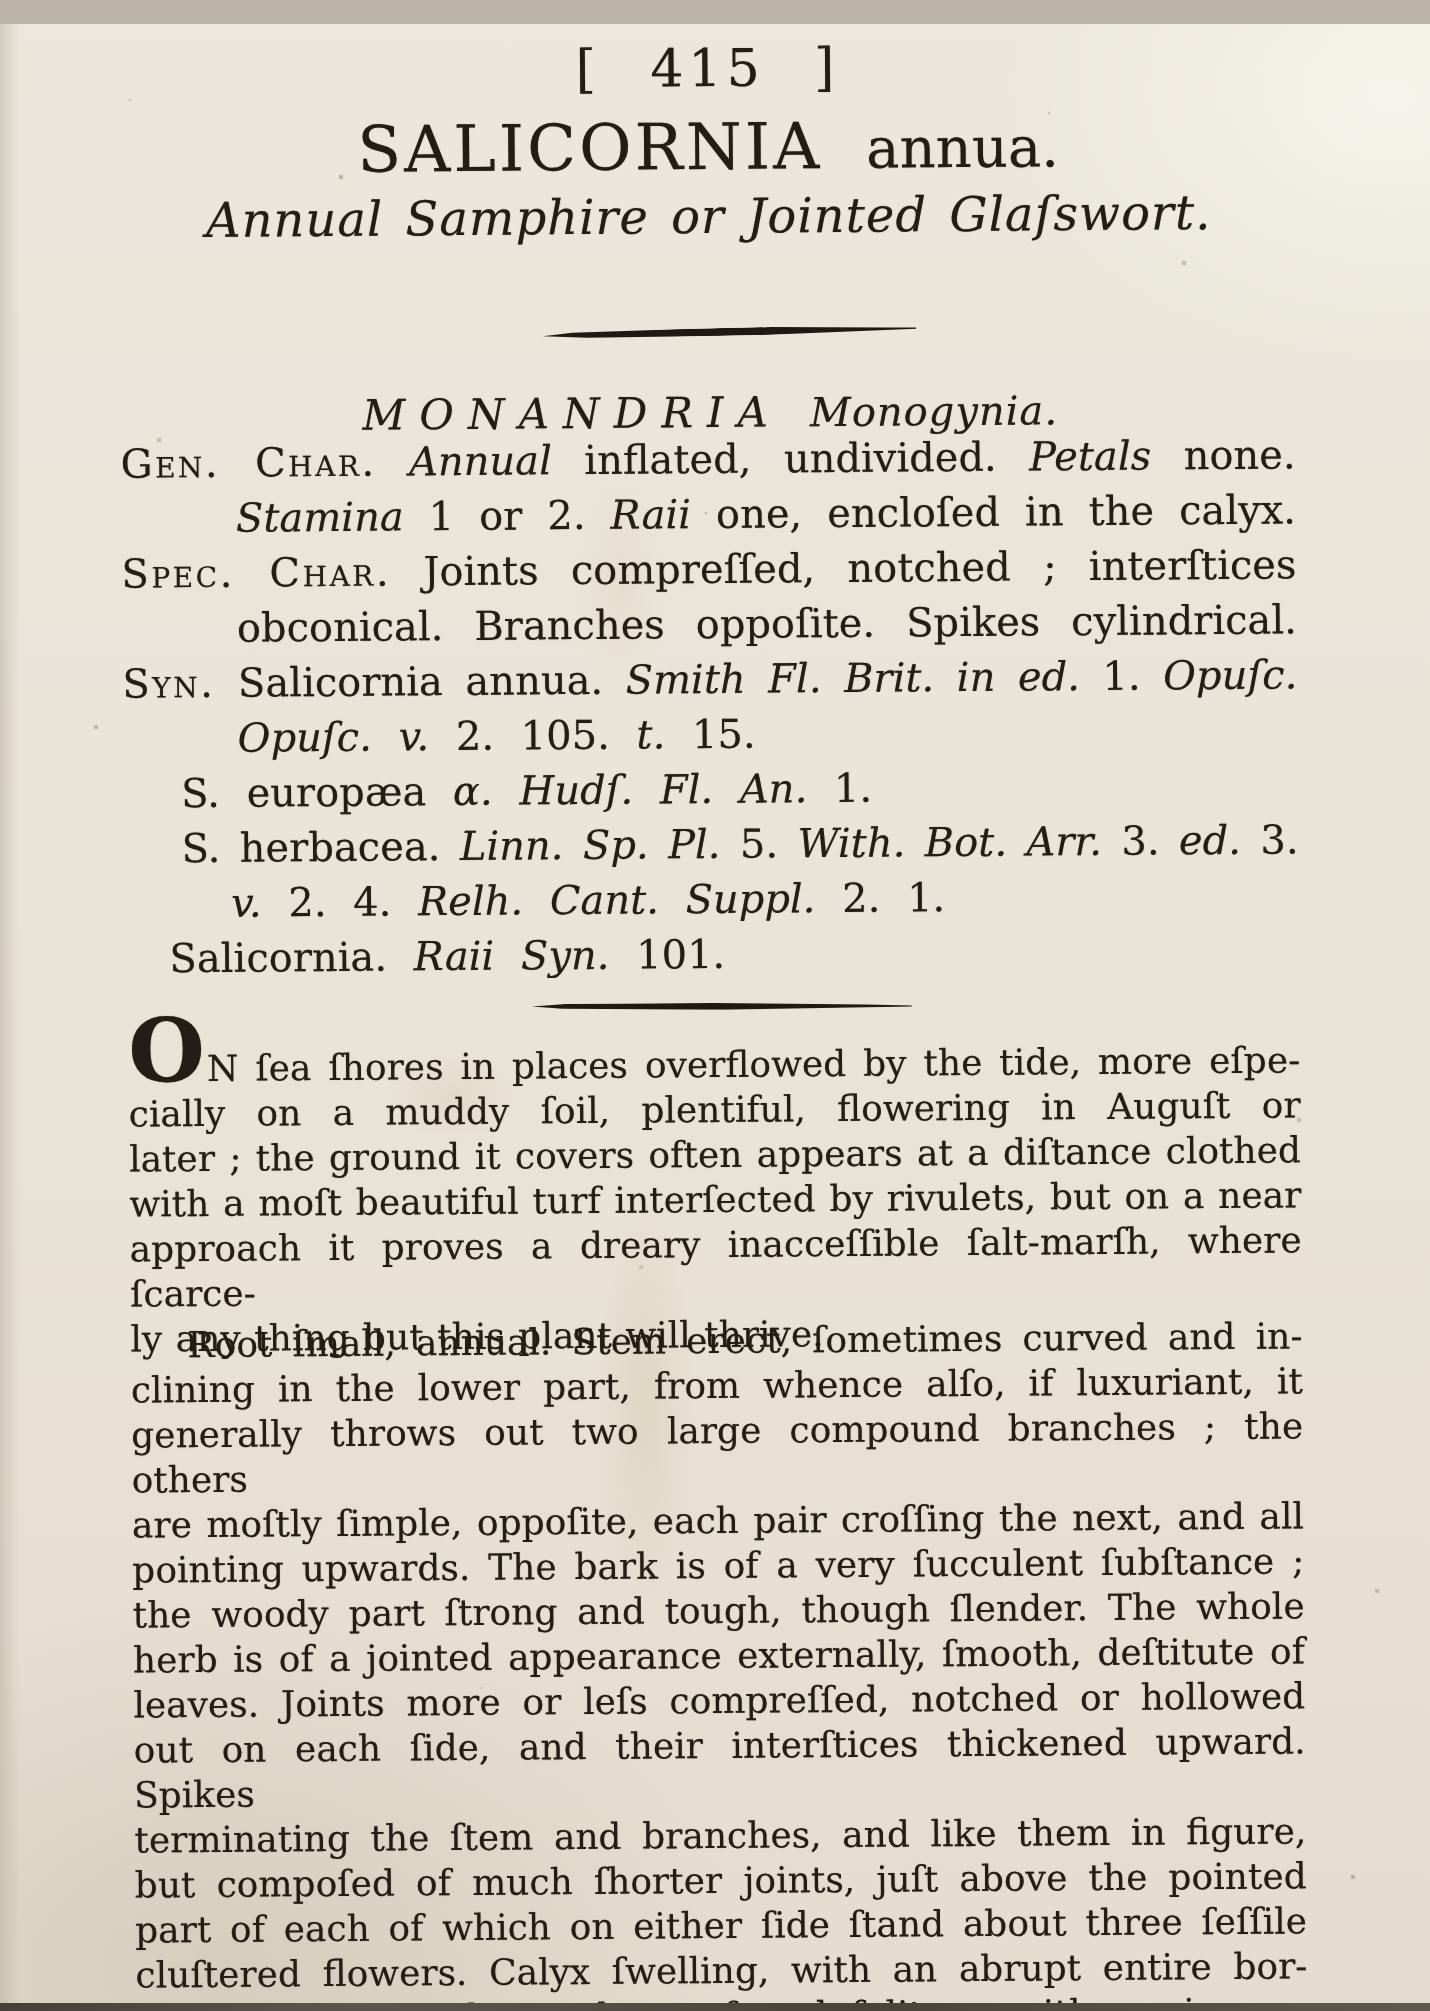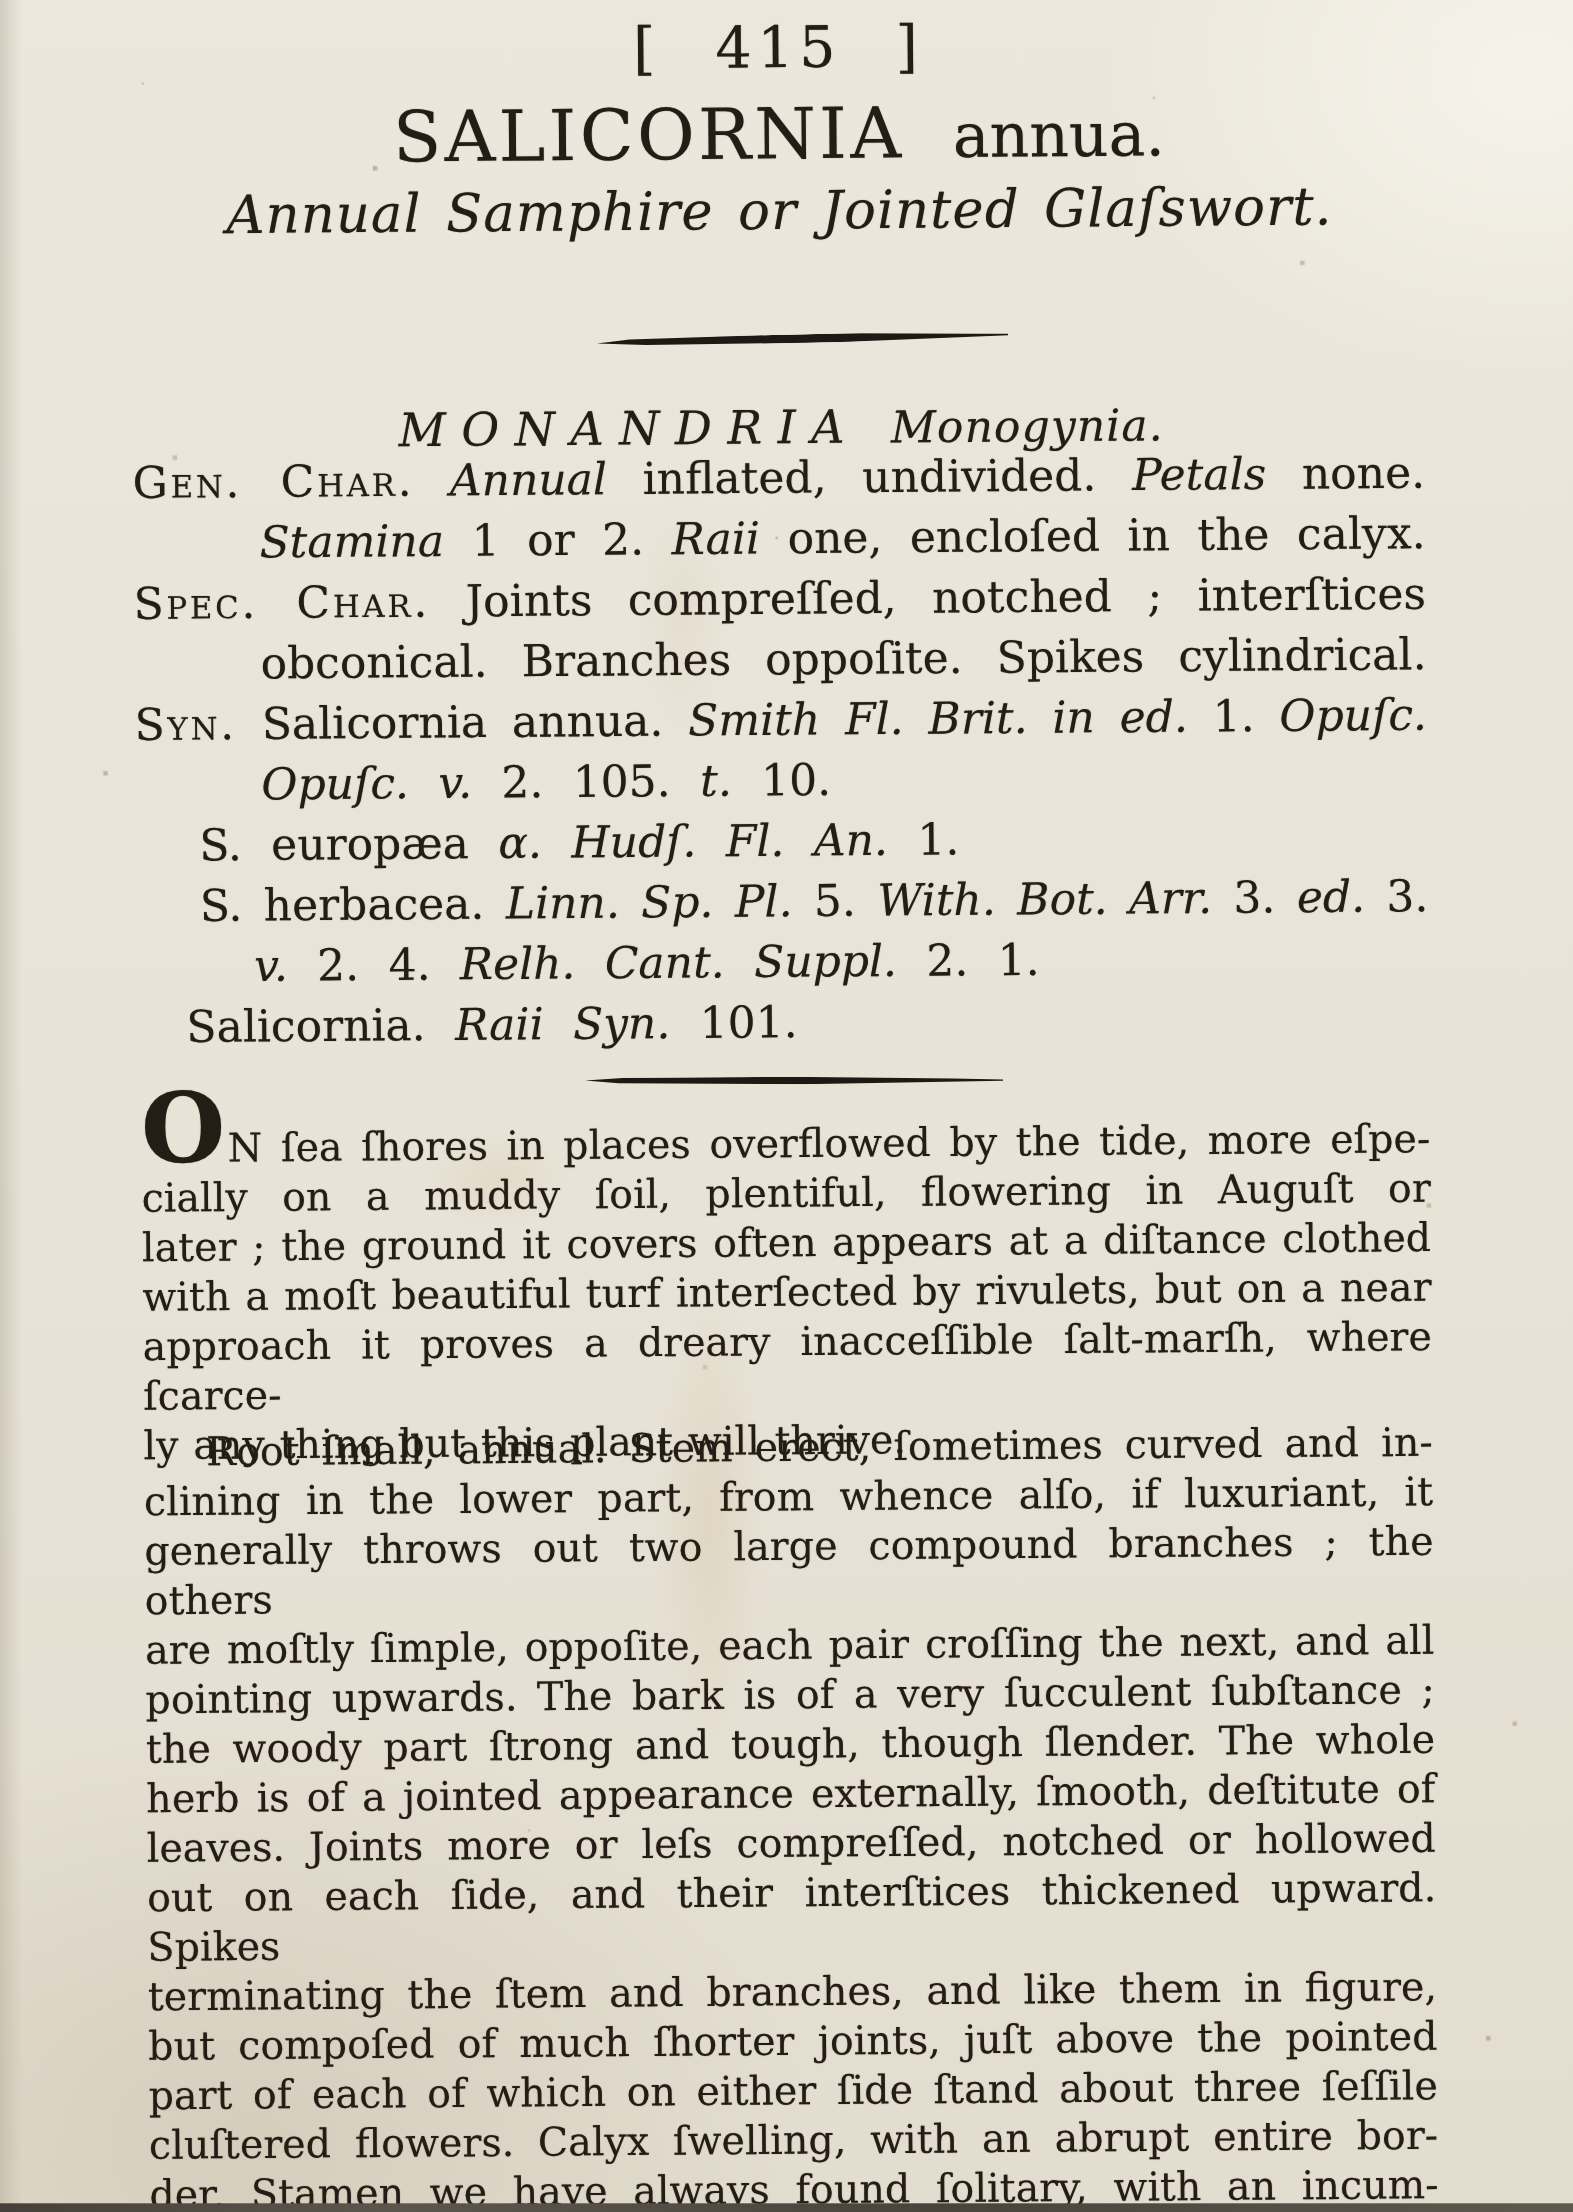--- a/index.html
+++ b/index.html
@@ -13,20 +13,21 @@
     position:absolute;inset:0;
     background:
       radial-gradient(ellipse 70px 300px at 645px 1380px, rgba(193,170,124,0.20), transparent 70%),
       radial-gradient(ellipse 90px 60px  at 452px 1072px, rgba(198,178,134,0.18), transparent 75%),
       radial-gradient(ellipse 60px 150px at 620px 560px,  rgba(200,182,140,0.14), transparent 75%),
       radial-gradient(ellipse 700px 520px at 230px 1940px, rgba(176,165,140,0.28), transparent 72%),
       radial-gradient(ellipse 560px 420px at 1390px 70px, rgba(255,253,246,0.55), transparent 70%),
       linear-gradient(90deg, rgba(158,150,130,0.32) 0px, rgba(158,150,130,0) 20px),
       linear-gradient(180deg,#ebe7dc 0%, #e8e3d7 55%, #e3ddcf 100%);
     color:#241d15;
+    margin-top:24px;
   }
   #content{position:absolute;inset:0;transform:rotate(-0.45deg);transform-origin:715px 1000px;}
   .inky{text-shadow:0 0 1px rgba(40,31,20,0.55);}
 
   #pageno{position:absolute;top:14px;left:0;width:100%;text-align:center;
     font-size:52px;word-spacing:28px;letter-spacing:5px;}
   #titleline{position:absolute;top:86px;left:0;width:100%;text-align:center;white-space:nowrap;}
   .title-main{font-size:64px;letter-spacing:3px;}
   .title-sp{font-size:56px;margin-left:44px;}
   #subtitle{position:absolute;top:164px;left:0;width:100%;text-align:center;
@@ -101,21 +102,21 @@
       <div id="monandria">
         <span class="order">MONANDRIA</span><span class="suborder">Monogynia.</span>
       </div>
 
       <div id="taxonomy">
           <div class="tax-line  just"><span class="seg-sc">Gen. Char.</span><span class="seg-r"> </span><span class="seg-i">Annual</span><span class="seg-r"> inflated, undivided. </span><span class="seg-i">Petals</span><span class="seg-r"> none.</span></div>
           <div class="tax-line ind1 just"><span class="seg-i">Stamina</span><span class="seg-r"> 1 or 2. </span><span class="seg-i">Raii</span><span class="seg-r"> one, encloſed in the calyx.</span></div>
           <div class="tax-line  just"><span class="seg-sc">Spec. Char.</span><span class="seg-r"> Joints compreſſed, notched ; interſtices</span></div>
           <div class="tax-line ind1 just"><span class="seg-r">obconical. Branches oppoſite. Spikes cylindrical.</span></div>
           <div class="tax-line  just"><span class="seg-sc">Syn.</span><span class="seg-r"> Salicornia annua. </span><span class="seg-i">Smith Fl. Brit. in ed.</span><span class="seg-r"> 1. </span><span class="seg-i">Opuſc.</span></div>
-          <div class="tax-line ind1 sp-wide"><span class="seg-i">Opuſc. v.</span><span class="seg-r"> 2. 105. </span><span class="seg-i">t.</span><span class="seg-r"> 10.</span></div>
+          <div class="tax-line ind1 sp-wide"><span class="seg-i">Opuſc. v.</span><span class="seg-r"> 2. 105. </span><span class="seg-i">t.</span><span class="seg-r"> 15.</span></div>
           <div class="tax-line indsp sp-wide"><span class="seg-r">S. europæa </span><span class="seg-i">α. Hudſ. Fl. An.</span><span class="seg-r"> 1.</span></div>
           <div class="tax-line indsp just"><span class="seg-r">S. herbacea. </span><span class="seg-i">Linn. Sp. Pl.</span><span class="seg-r"> 5. </span><span class="seg-i">With. Bot. Arr.</span><span class="seg-r"> 3. </span><span class="seg-i">ed.</span><span class="seg-r"> 3.</span></div>
           <div class="tax-line ind2 sp-wide"><span class="seg-i">v.</span><span class="seg-r"> 2. 4. </span><span class="seg-i">Relh. Cant. Suppl.</span><span class="seg-r"> 2. 1.</span></div>
           <div class="tax-line indsm sp-wide"><span class="seg-r">Salicornia. </span><span class="seg-i">Raii Syn.</span><span class="seg-r"> 101.</span></div>
         </div>
 
       <div id="rule2" class="rule"></div>
 
       <div id="body1">
         <div class="bline"><span class="initial">O</span><span>N ſea ſhores in places overflowed by the tide, more eſpe-</span></div>

